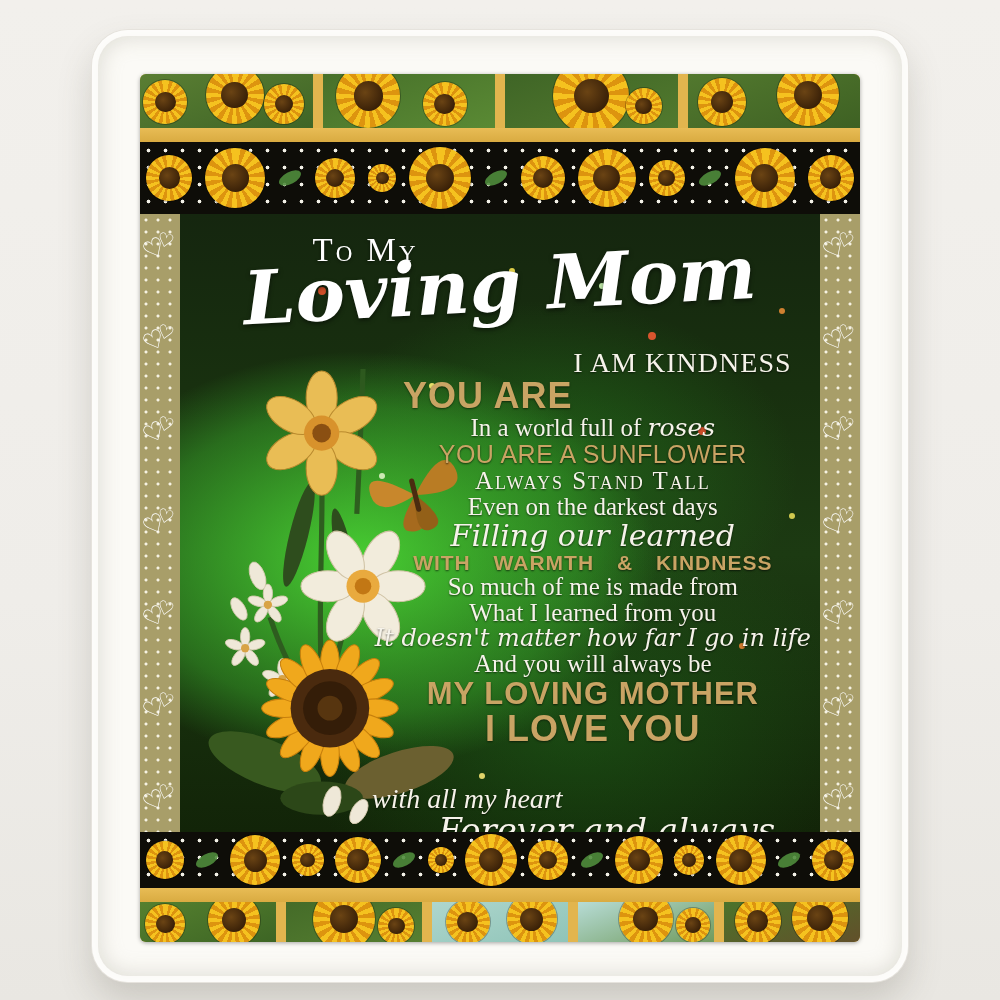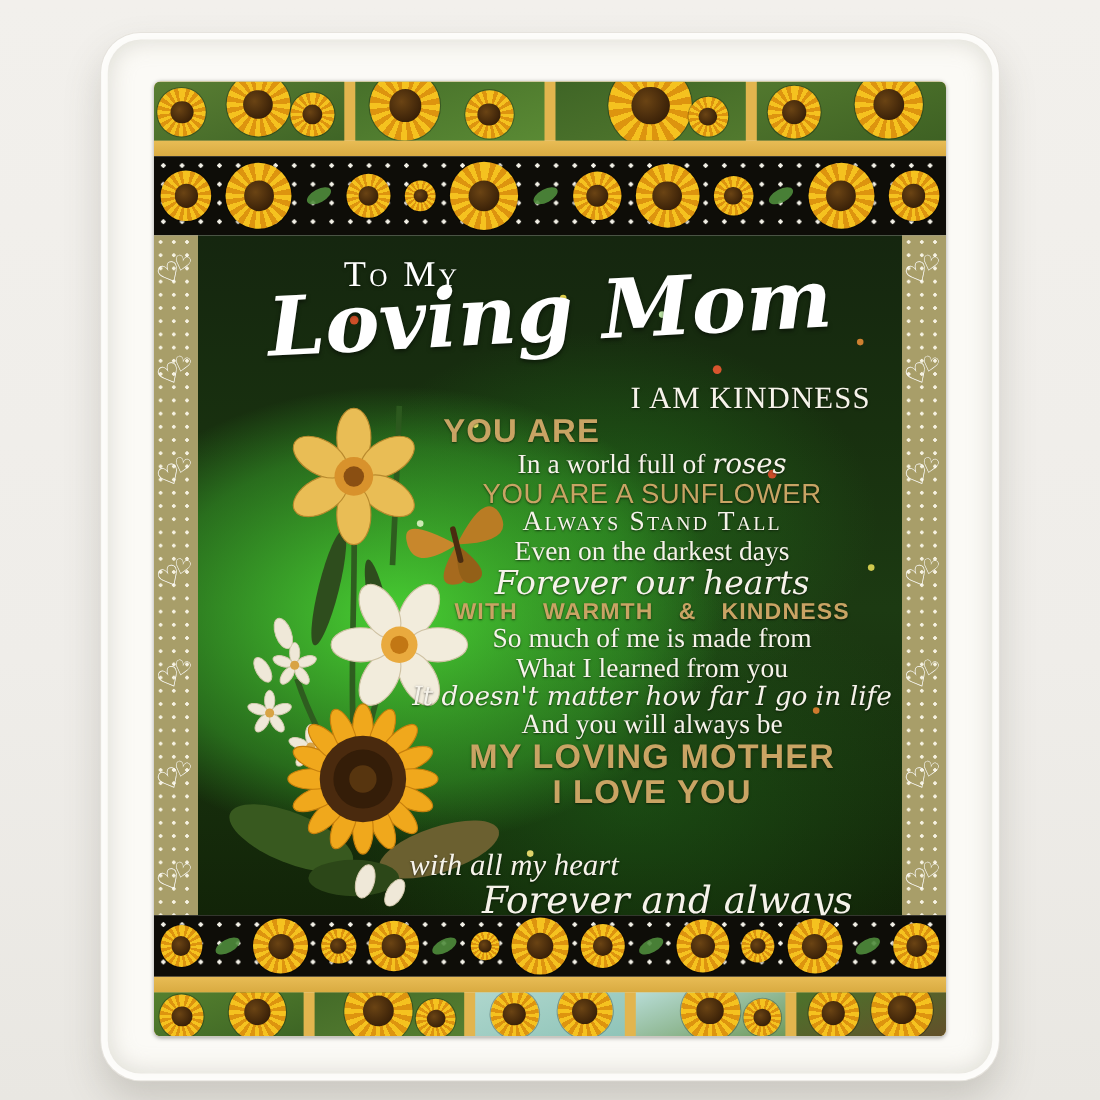--- a/index.html
+++ b/index.html
@@ -85,21 +85,21 @@
           font-size:74px; color:#ffffff; transform:rotate(-3deg);
           text-shadow:0 2px 4px rgba(0,0,0,.5); }
 
   .florals { position:absolute; left:-16px; top:124px; width:336px; height:486px; z-index:1; }
 
   
   .message { position:absolute; top:134px; left:30%; right:1%; z-index:2; text-align:center;
              color:#f6f3ea; text-shadow:0 1px 2px rgba(0,0,0,.6); }
   .line { line-height:1.05; }
   .s-caps         { font-size:28px; letter-spacing:1px; }
-  .s-gold-bold-xl { font-family:"Liberation Sans",sans-serif; font-weight:700; font-size:30px;
+  .s-gold-bold-xl { font-family:"Liberation Sans",sans-serif; font-weight:700; font-size:36px;
                     color:#c9a464; letter-spacing:1px; text-shadow:0 1px 2px rgba(0,0,0,.5); }
   .s-gold-bold-sm { font-family:"Liberation Sans",sans-serif; font-weight:700; font-size:21px;
                     color:#c9a464; word-spacing:16px; letter-spacing:1px; }
   .s-gold-cond    { font-family:"Liberation Sans",sans-serif; font-weight:400; font-size:25px;
                     color:#c9a464; letter-spacing:0.5px; }
   .s-gold-cond-xl { font-family:"Liberation Sans",sans-serif; font-weight:700; font-size:31px;
                     color:#c9a464; letter-spacing:1px; }
   .s-serif        { font-size:25px; }
   .s-serif-sm     { font-size:28px;margin-top:36px; }
   .s-smallcaps    { font-variant:small-caps; font-size:25px; letter-spacing:2px; }
@@ -301,21 +301,21 @@
             <circle cx="158" cy="358" r="12" fill="#57350f"></circle>
           </svg>
 
           <div class="message">
               <div class="line s-caps">I AM KINDNESS</div>
               <div class="line s-gold-bold-xl">YOU ARE</div>
               <div class="line s-serif"><span>In a world full of </span><span class="italic-word">roses</span></div>
               <div class="line s-gold-cond">YOU ARE A SUNFLOWER</div>
               <div class="line s-smallcaps">Always Stand Tall</div>
               <div class="line s-serif">Even on the darkest days</div>
-              <div class="line s-script">Forever our hearts</div>
+              <div class="line s-script">Filling our learned</div>
               <div class="line s-gold-bold-sm">WITH WARMTH &amp; KINDNESS</div>
               <div class="line s-serif">So much of me is made from</div>
               <div class="line s-serif">What I learned from you</div>
               <div class="line s-script-sm">It doesn't matter how far I go in life</div>
               <div class="line s-serif">And you will always be</div>
               <div class="line s-gold-cond-xl">MY LOVING MOTHER</div>
               <div class="line s-gold-bold-xl">I LOVE YOU</div>
               <div class="line s-serif-sm">with all my heart</div>
               <div class="line s-script-xl">Forever and always</div>
             </div>

